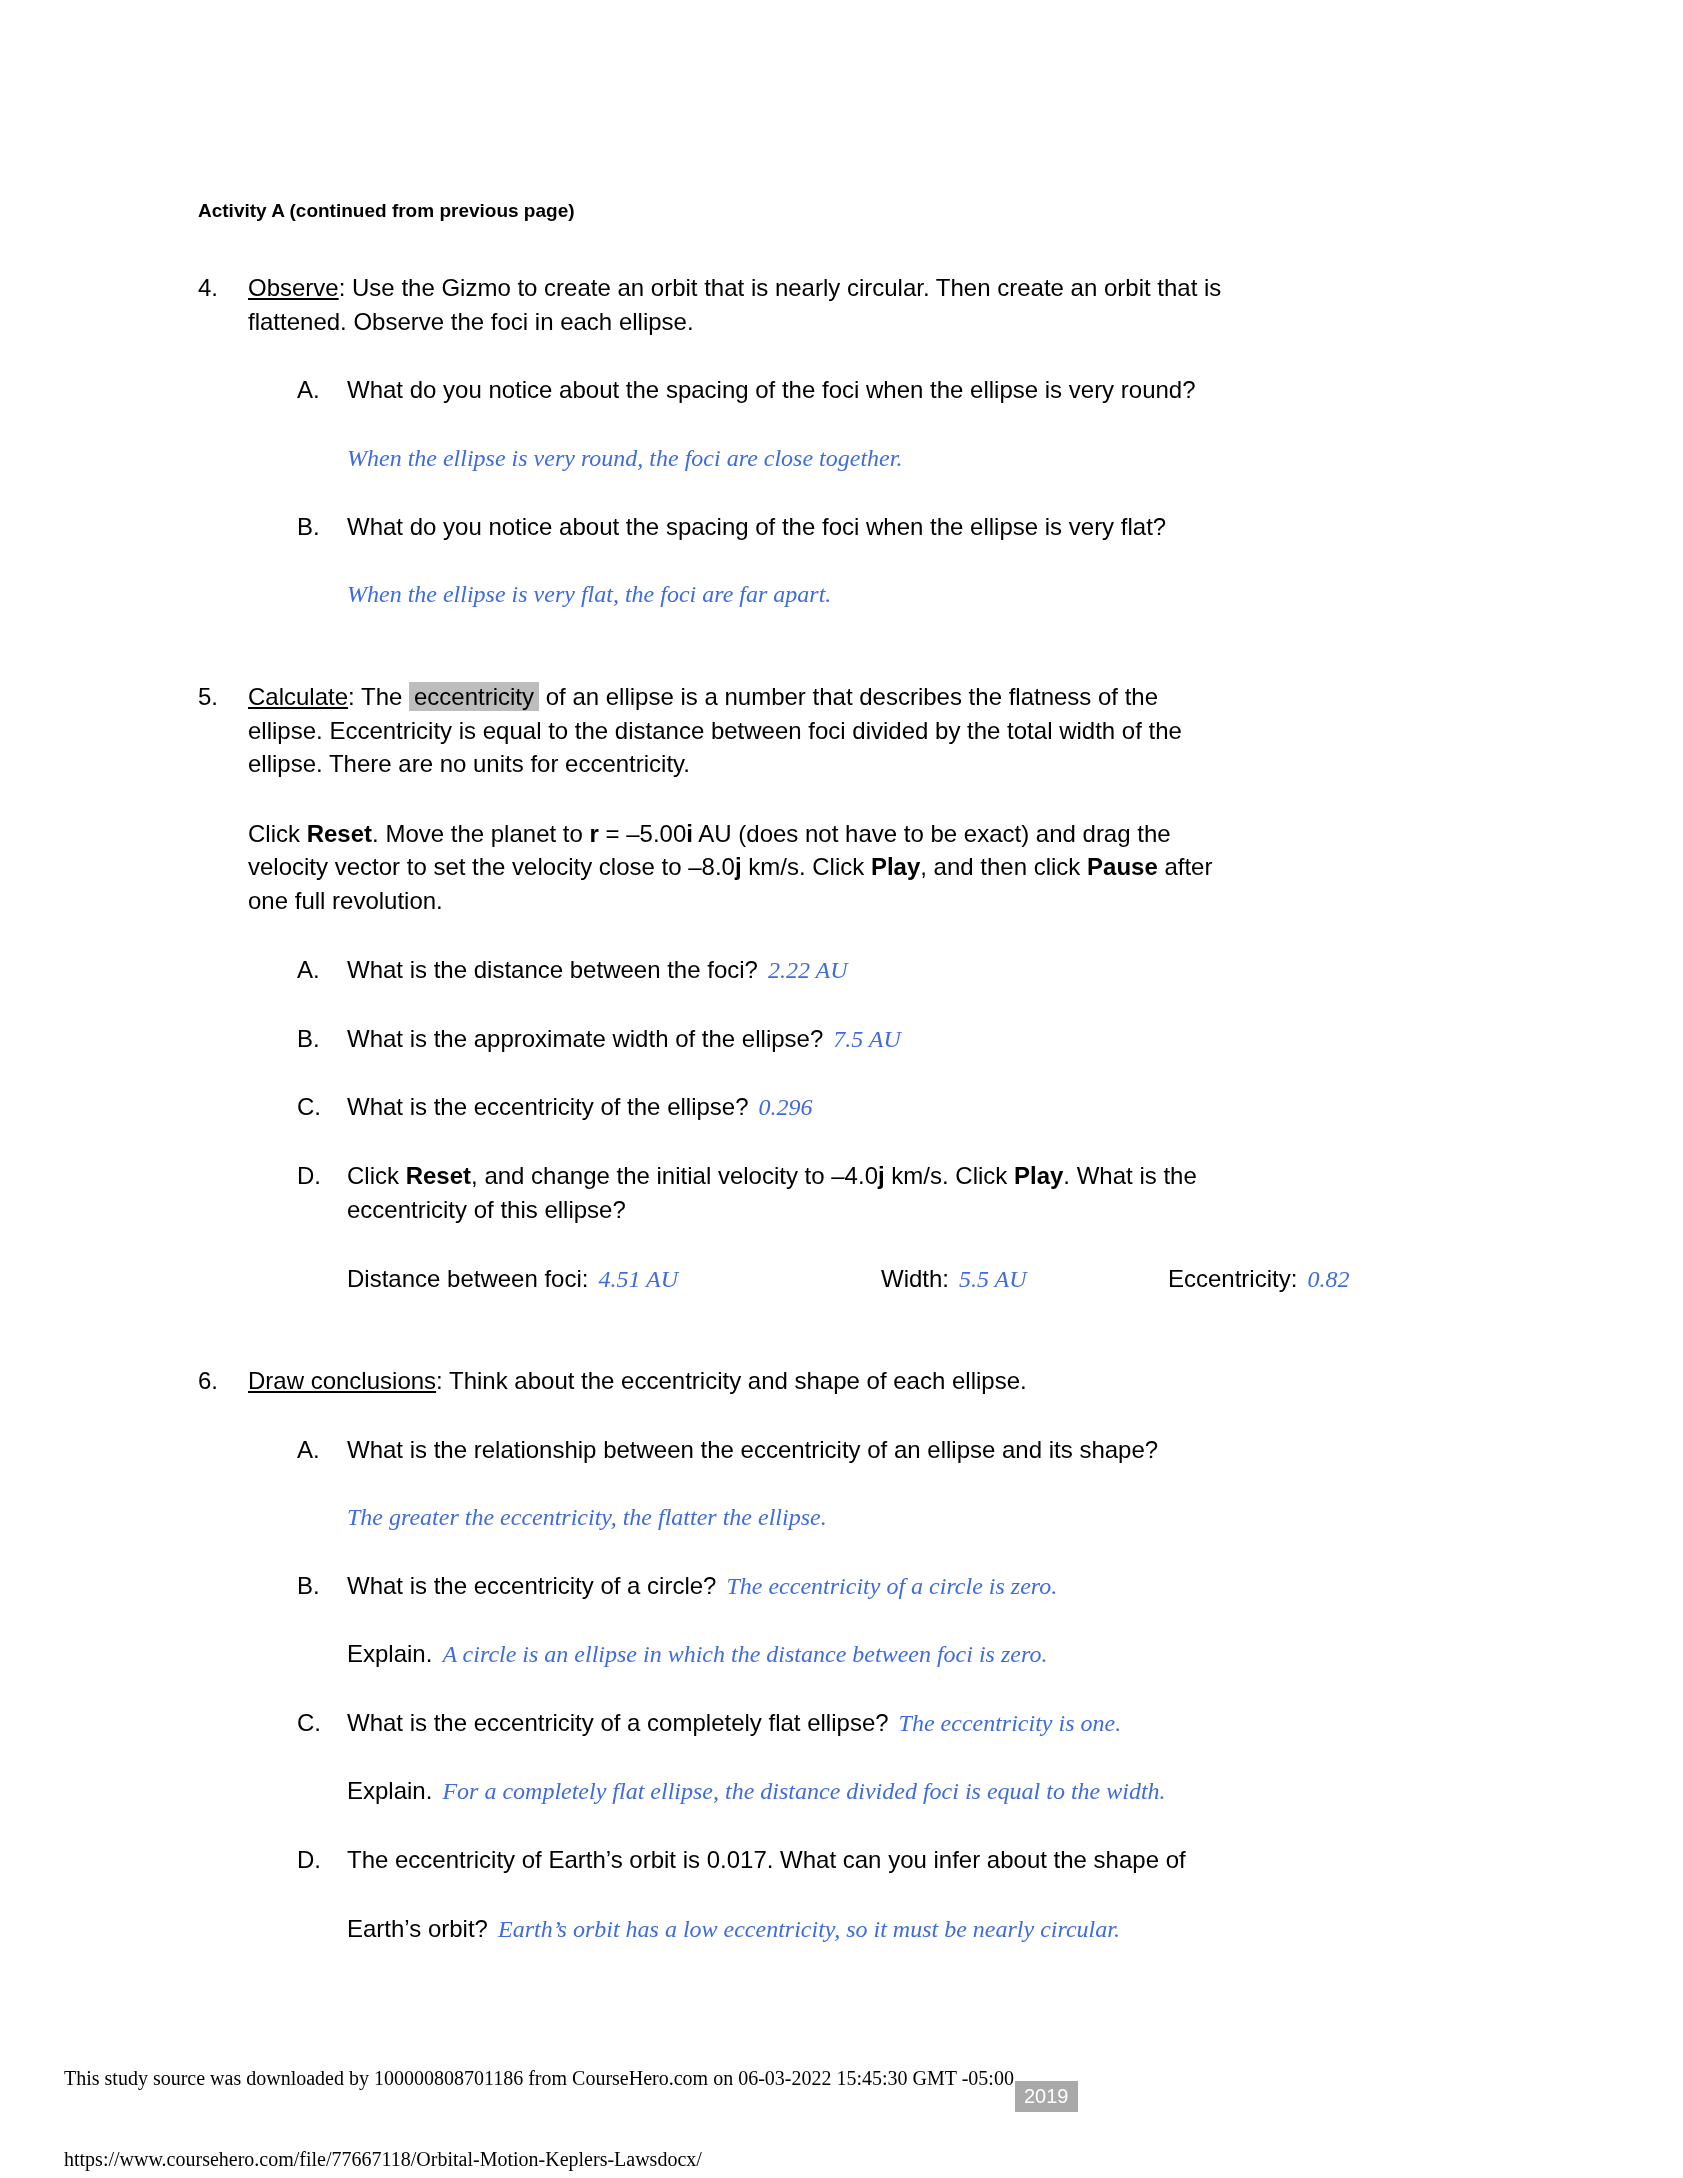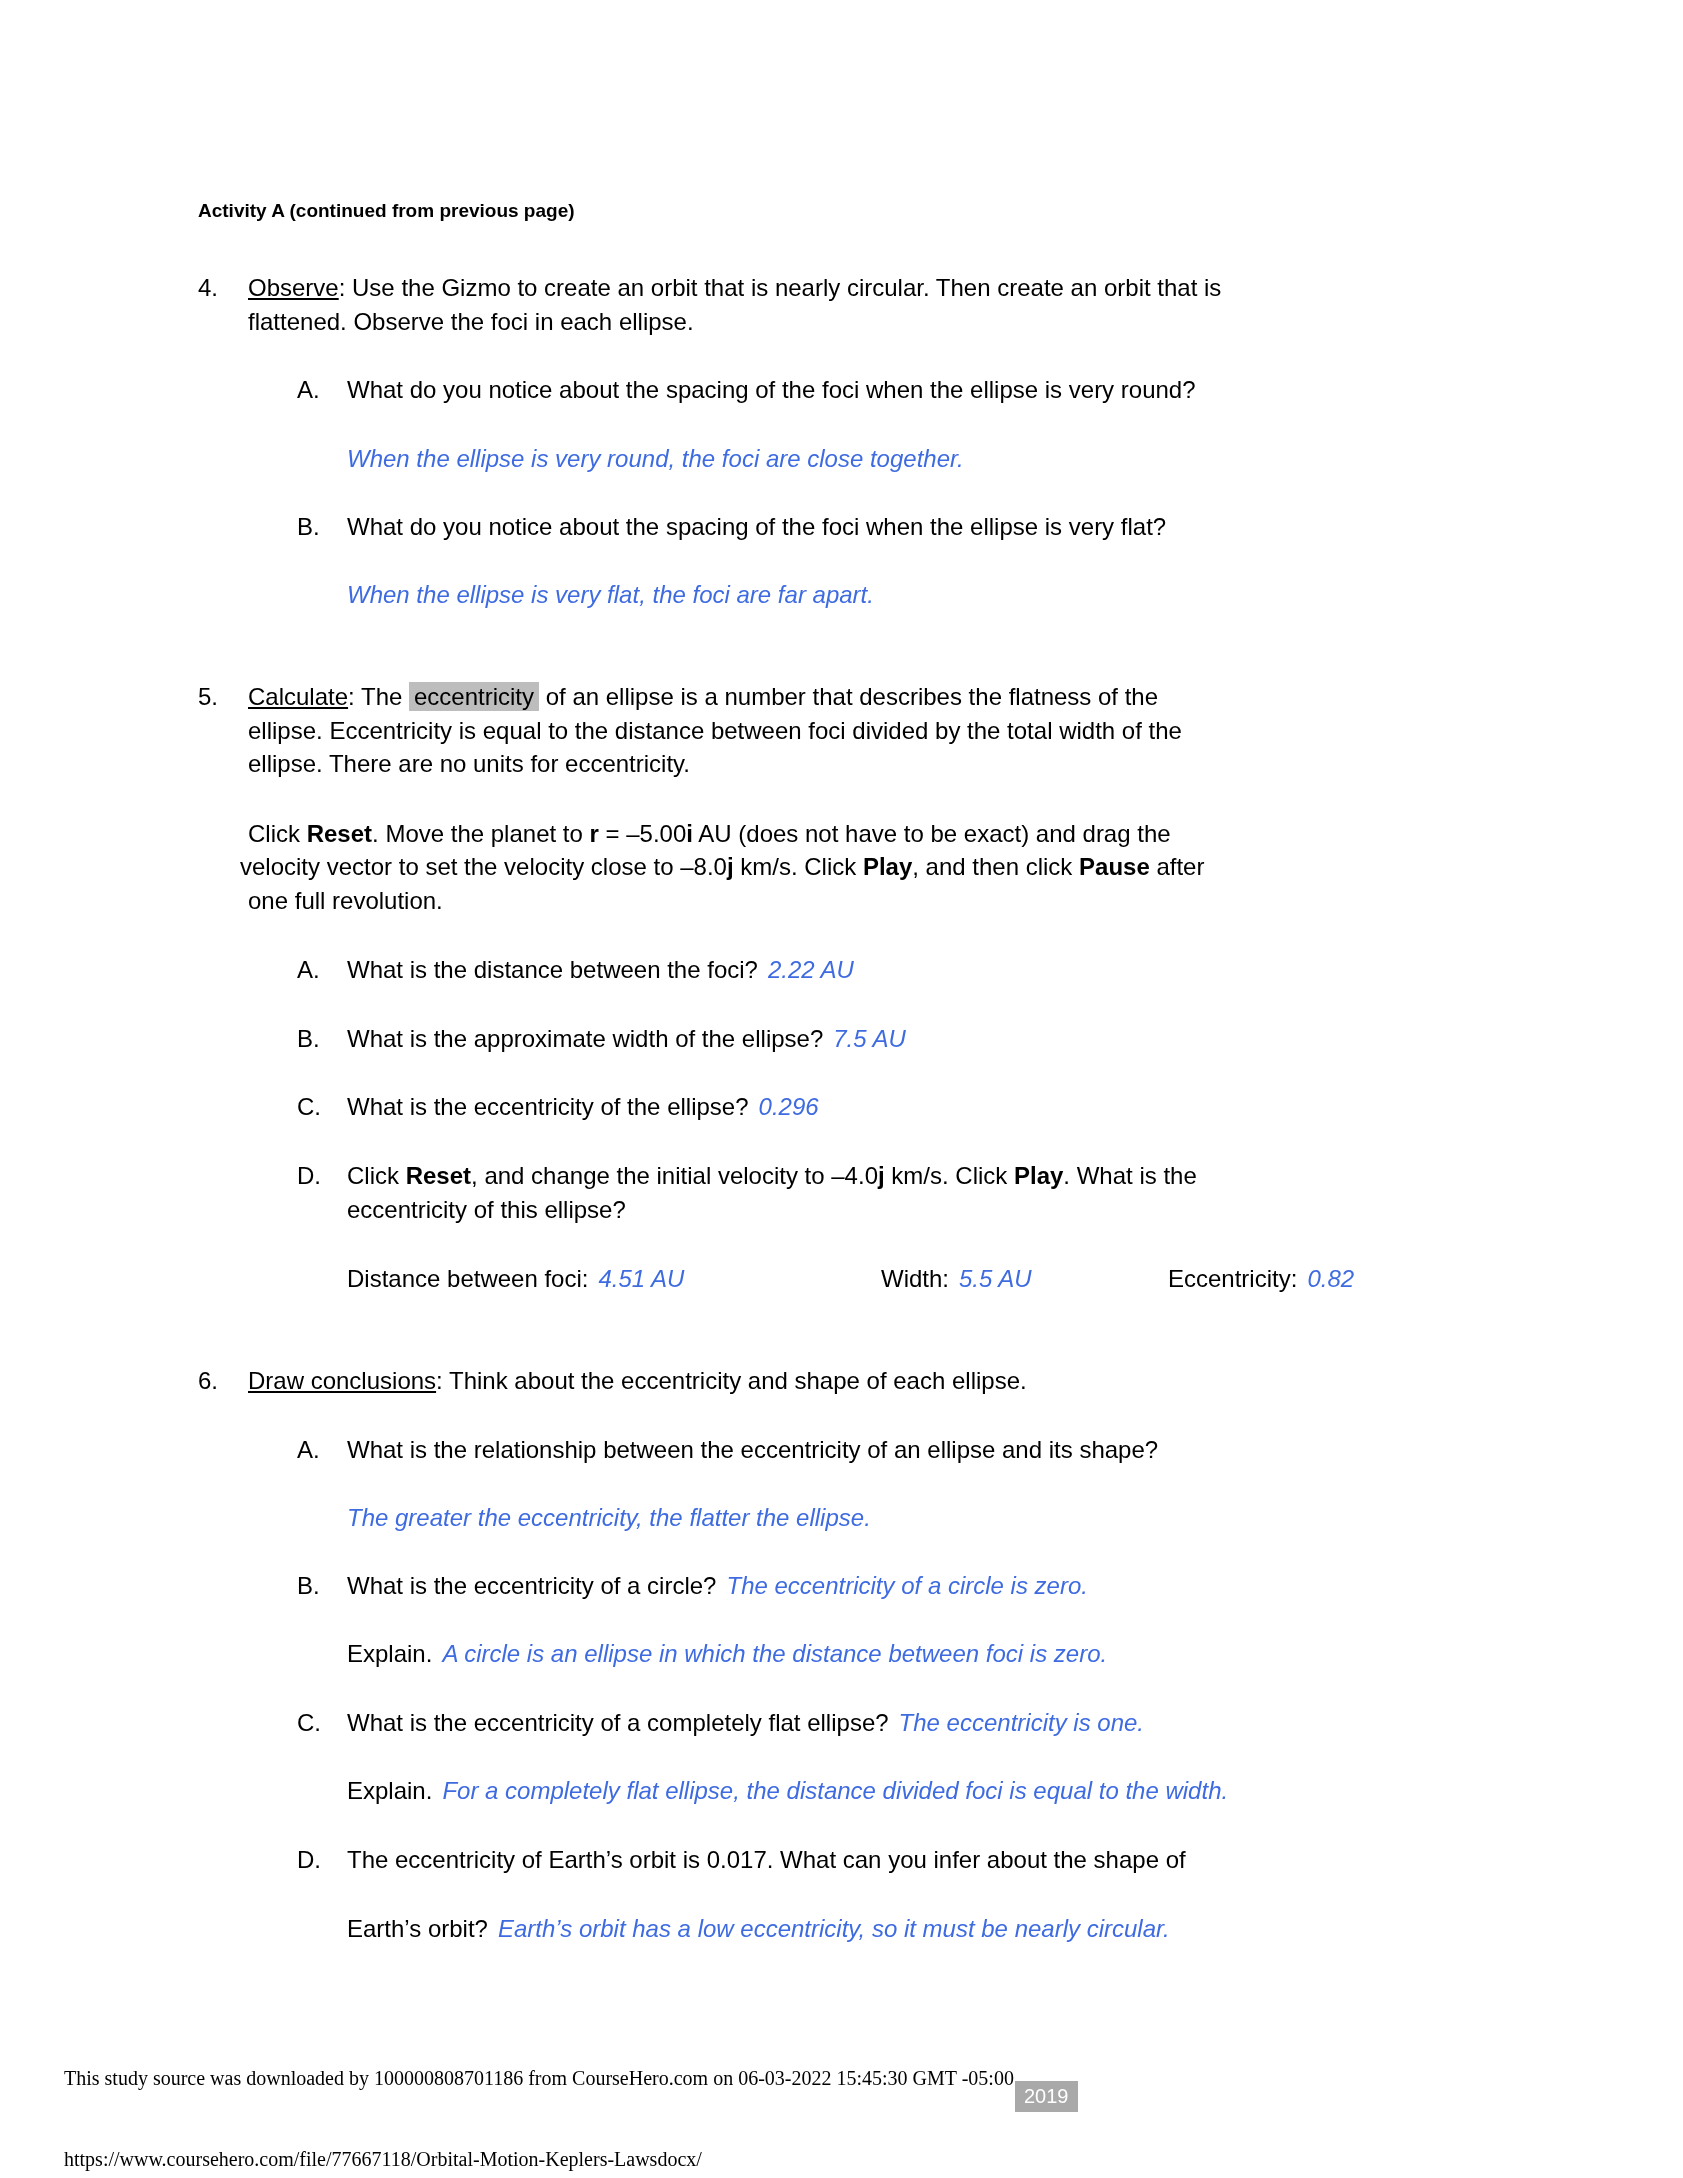--- a/index.html
+++ b/index.html
@@ -11,21 +11,21 @@
   body{
     width:1683px;height:2178px;background:#ffffff;position:relative;
     font-family:"Liberation Sans","DejaVu Sans",sans-serif;
     font-size:24px;color:#000;overflow:hidden;
   }
   .abs{position:absolute;white-space:nowrap;}
   .title{font-weight:bold;font-size:19px;}
   .u{text-decoration:underline;}
   .b{font-weight:bold;margin-top:24px;}
   .hl{font-weight:normal;background:var(--highlight-gray);padding:1px 5px;}
-  .ans{color:var(--answer-blue);font-style:italic;}
+  .ans{color:var(--answer-blue);font-style:italic;font-family:Liberation Serif, serif;}
   .ml{margin-left:10px;}
   .serif{font-family:"Liberation Serif","DejaVu Serif",serif;font-size:20px;}
   .badge{
     background:var(--badge-gray);color:#fff;padding:4px 9px;font-size:20px;
     font-family:"Liberation Sans","DejaVu Sans",sans-serif;
   }
 </style>
 </head>
 <body>
 
@@ -42,21 +42,21 @@
 <div class="abs" style="left:297px;top:513px">B.</div>
 <div class="abs" style="left:347px;top:513px">What do you notice about the spacing of the foci when the ellipse is very flat?</div>
 <div class="abs ans" style="left:347px;top:581px">When the ellipse is very flat, the foci are far apart.</div>
 
 <div class="abs" style="left:198px;top:683px">5.</div>
 <div class="abs" style="left:248px;top:683px"><span class="u">Calculate</span><span>: The </span><span class="hl">eccentricity</span><span> of an ellipse is a number that describes the flatness of the</span></div>
 <div class="abs" style="left:248px;top:717px">ellipse. Eccentricity is equal to the distance between foci divided by the total width of the</div>
 <div class="abs" style="left:248px;top:750px">ellipse. There are no units for eccentricity.</div>
 
 <div class="abs" style="left:248px;top:820px"><span>Click </span><span class="b">Reset</span><span>. Move the planet to </span><span class="b">r</span><span> = –5.00</span><span class="b">i</span><span> AU (does not have to be exact) and drag the</span></div>
-<div class="abs" style="left:240px;top:853px"><span>velocity vector to set the velocity close to –8.0</span><span class="b">j</span><span> km/s. Click </span><span class="b">Play</span><span>, and then click </span><span class="b">Pause</span><span> after</span></div>
+<div class="abs" style="left:248px;top:853px"><span>velocity vector to set the velocity close to –8.0</span><span class="b">j</span><span> km/s. Click </span><span class="b">Play</span><span>, and then click </span><span class="b">Pause</span><span> after</span></div>
 <div class="abs" style="left:248px;top:887px">one full revolution.</div>
 
 <div class="abs" style="left:297px;top:956px">A.</div>
 <div class="abs" style="left:347px;top:956px"><span>What is the distance between the foci?</span><span class="ans ml">2.22 AU</span></div>
 
 <div class="abs" style="left:297px;top:1025px">B.</div>
 <div class="abs" style="left:347px;top:1025px"><span>What is the approximate width of the ellipse?</span><span class="ans ml">7.5 AU</span></div>
 
 <div class="abs" style="left:297px;top:1093px">C.</div>
 <div class="abs" style="left:347px;top:1093px"><span>What is the eccentricity of the ellipse?</span><span class="ans ml">0.296</span></div>

